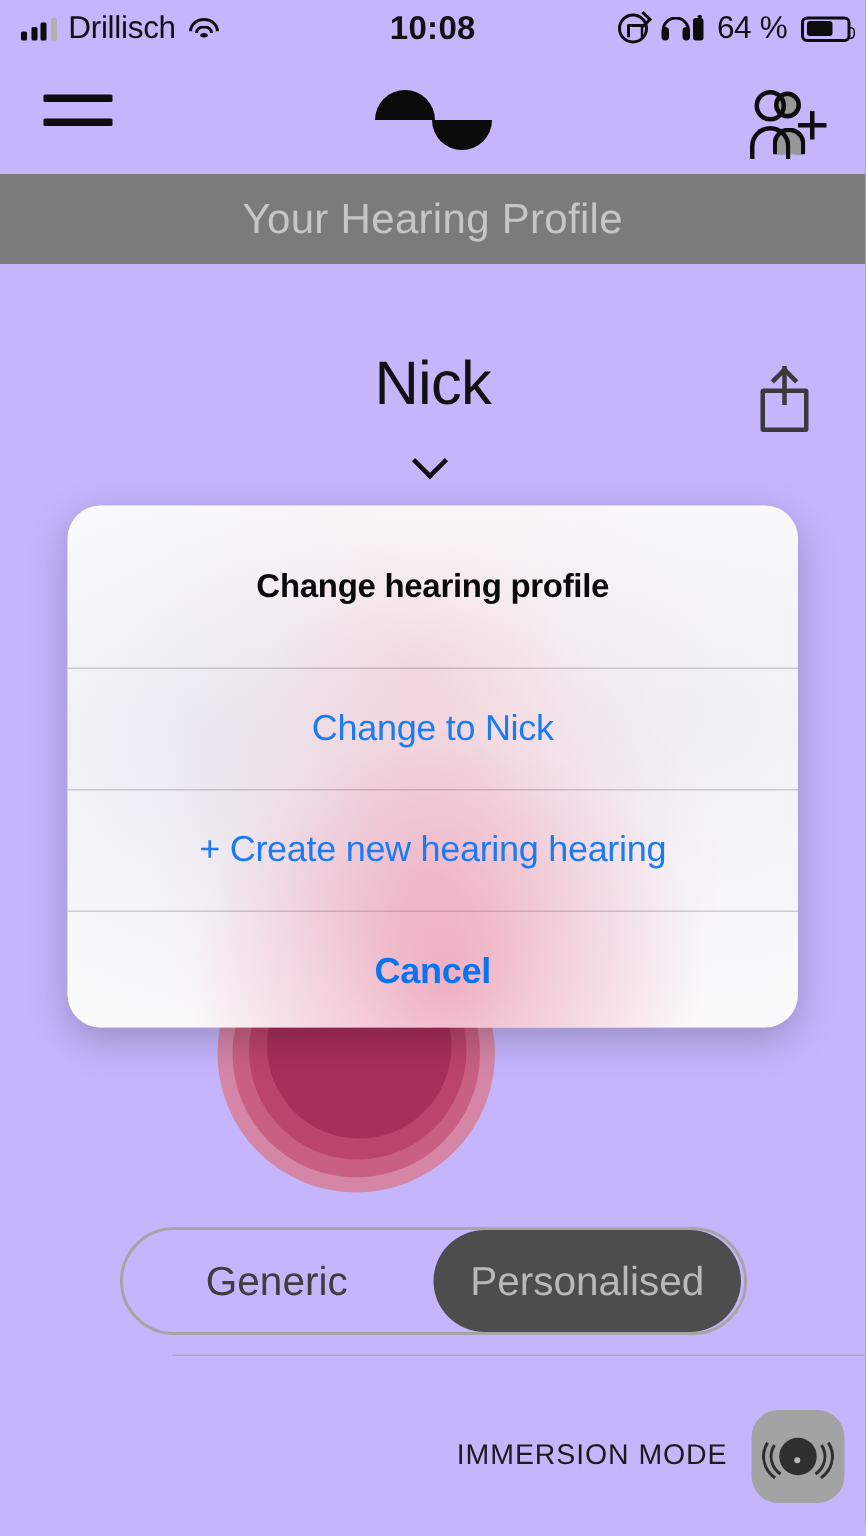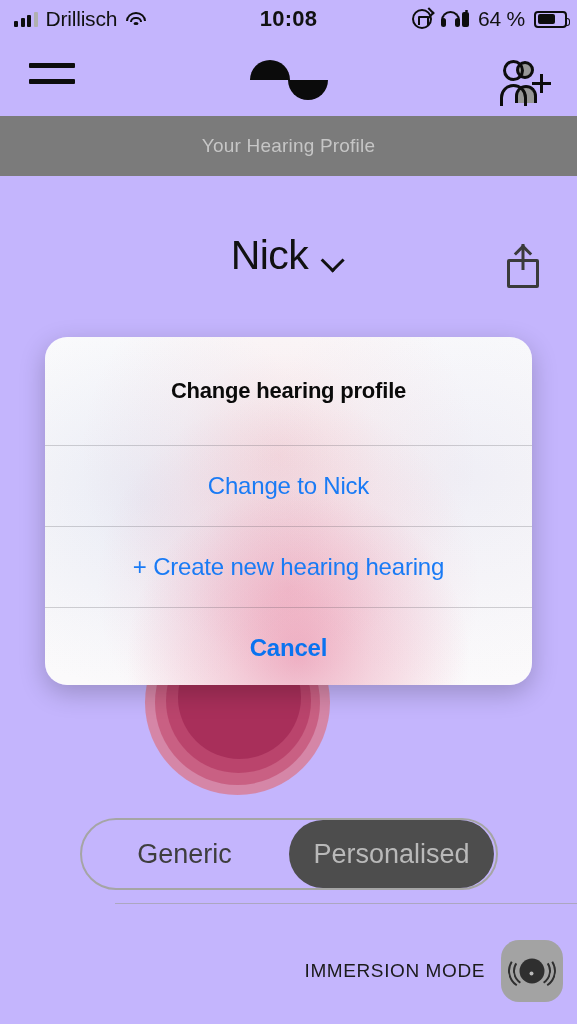--- a/index.html
+++ b/index.html
@@ -86,27 +86,27 @@
   .addperson .plus { position:absolute; right:0; top:16px; width:19px; height:19px; }
   .addperson .plus:before { content:""; position:absolute; left:0; top:8px; width:19px; height:3.2px; background:#0d0d0d; }
   .addperson .plus:after  { content:""; position:absolute; left:8px; top:0; width:3.2px; height:19px; background:#0d0d0d; }
 
   
   .banner {
     position:absolute; top:116px; left:0; width:577px; height:60px;
     background:#7b7b7b;
     display:flex; align-items:center; justify-content:center;
   }
-  .banner-text { color:#c6c6c6; font-size:19px; letter-spacing:0.2px; }
+  .banner-text { color:#c6c6c6; font-size:28px; letter-spacing:0.2px; }
 
   
   .profile-row { position:absolute; top:232px; left:0; width:577px; height:62px; }
   .profile-name {
     position:absolute; left:50%; transform:translateX(-50%);
-    display:flex; align-items:center; gap:14px;
+    display:flex; align-items:center; gap:14px;flex-direction:column;
   }
   .profile-name .nm { font-size:41px; color:#111; letter-spacing:-0.5px; }
   .chev { width:24px; height:14px; position:relative; margin-top:6px;}
   .chev:before {
     content:""; position:absolute; left:2px; top:0; width:14px; height:14px;
     border-right:3.4px solid #111; border-bottom:3.4px solid #111;
     transform:rotate(45deg);
   }
   .share-btn { position:absolute; right:32px; top:6px; width:44px; height:50px; }
   .share-btn .box { position:absolute; left:6px; bottom:0; width:32px; height:29px; border:3px solid #3a3a3a; border-radius:2px; }

